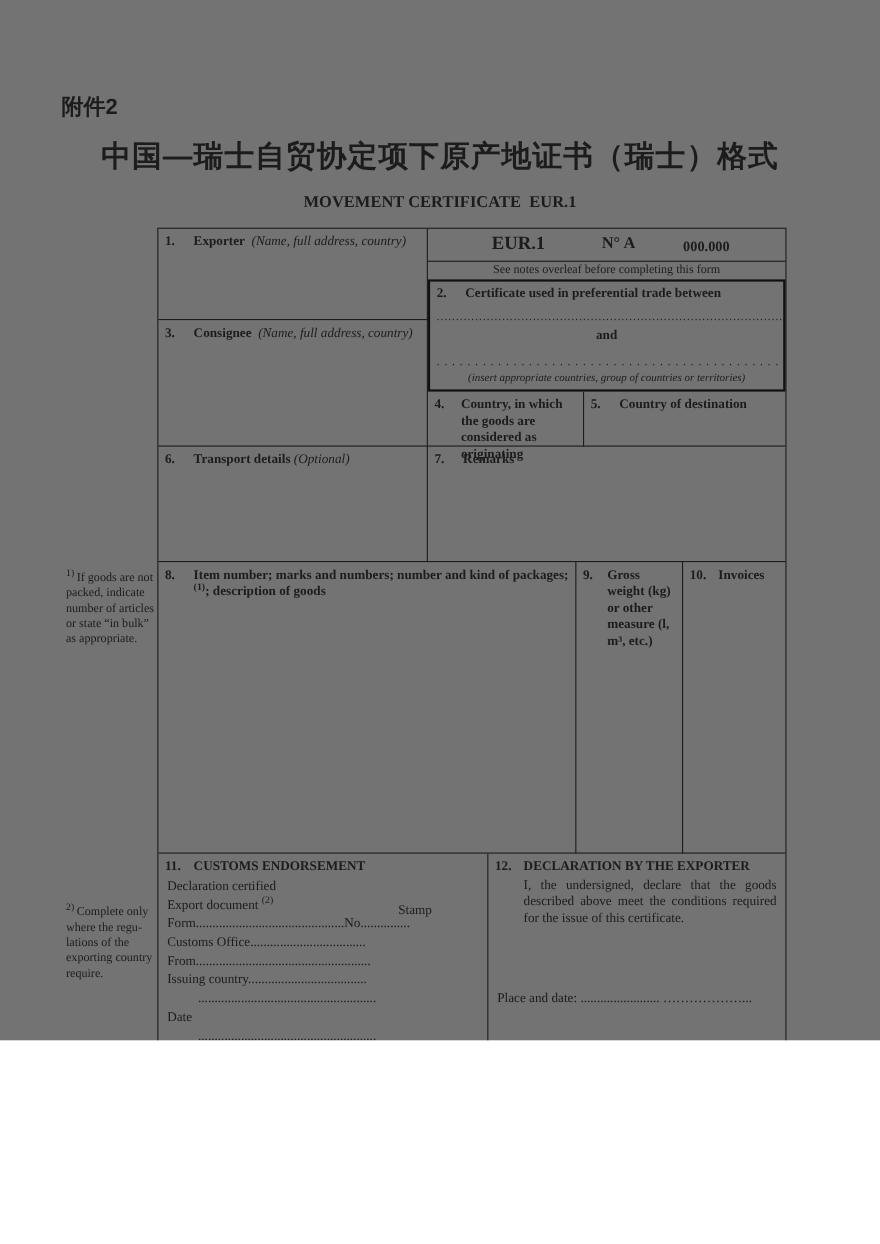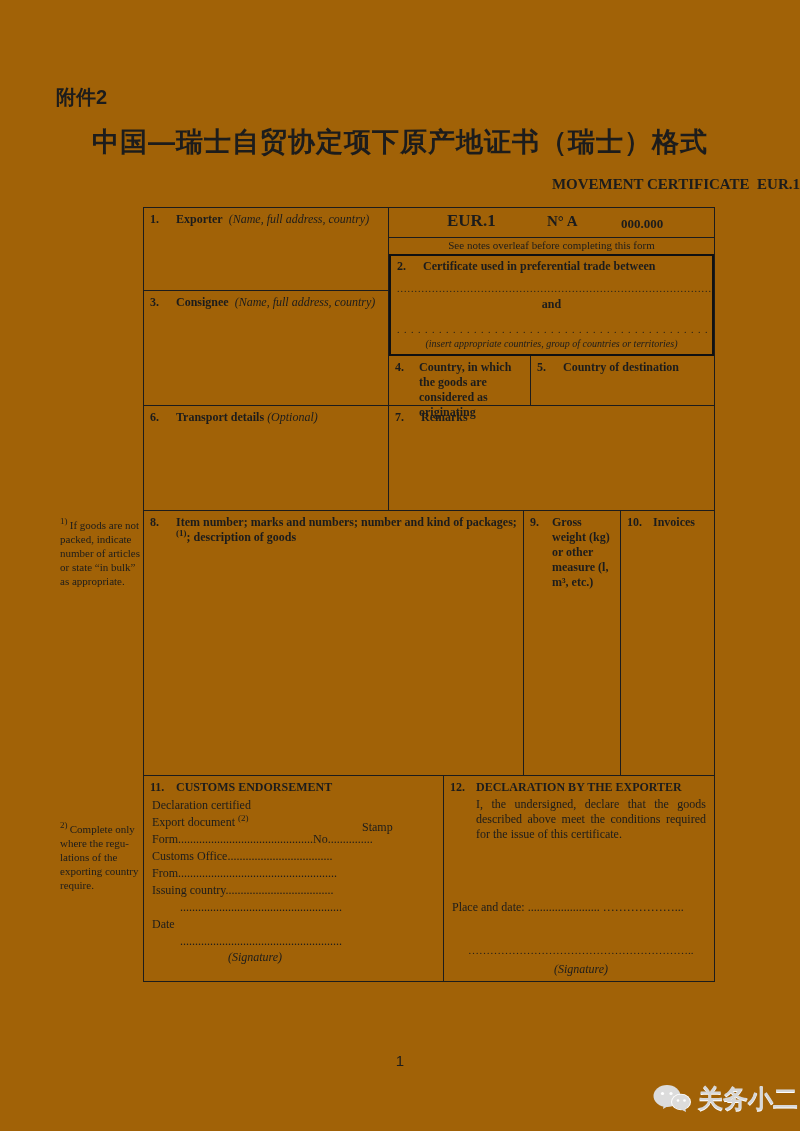--- a/index.html
+++ b/index.html
@@ -1,24 +1,24 @@
 <!DOCTYPE html>
 <html><head>
 <meta charset="utf-8">
 <style>
   html,body{margin:0;padding:0;background:#ffffff;}
   .page{
-    position:relative;width:800px;height:1131px;background:#a16207;
+    position:relative;width:800px;height:946px;background:#737373;
     font-family:"Liberation Serif",serif;color:#1c1c1c;overflow:hidden;
   }
   .attach{position:absolute;left:56px;top:84px;font-family:"Liberation Sans",sans-serif;
     font-weight:bold;font-size:20px;}
   .title-cn{position:absolute;left:0;top:124px;width:800px;text-align:center;
     font-family:"Liberation Sans",sans-serif;font-weight:bold;font-size:27px;letter-spacing:1px;}
-  .title-en{position:absolute;left:0;top:176px;width:800px;text-align:right;
+  .title-en{position:absolute;left:0;top:176px;width:800px;text-align:center;
     font-weight:bold;font-size:15px;white-space:pre;}
   
   .form-table{position:absolute;left:143px;top:207px;width:570px;height:773px;
     border:1px solid #1c1c1c;}
   .cell{position:absolute;box-sizing:border-box;font-size:12px;line-height:1.25;}
   .bR{border-right:1px solid #1c1c1c;} .bB{border-bottom:1px solid #1c1c1c;}
   .hdr{display:flex;padding:4px 4px 0 6px;}
   .num{flex:none;width:26px;font-weight:bold;}
   .lbl{flex:1;}
   .lbl b{font-weight:bold;} .lbl i{font-style:italic;text-align:right;}

